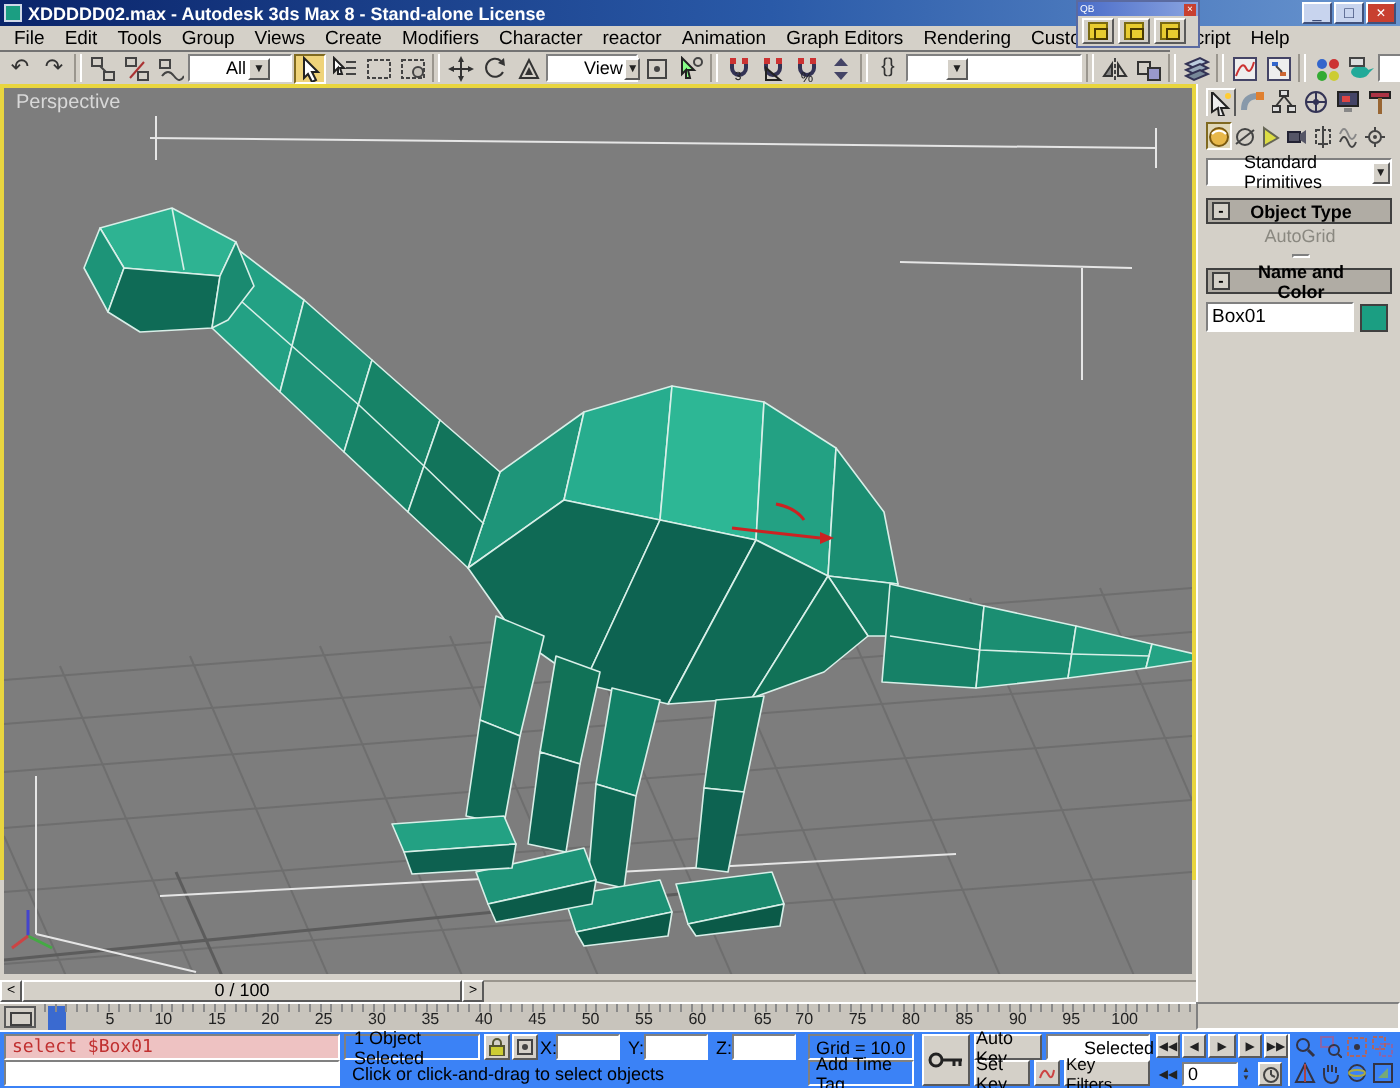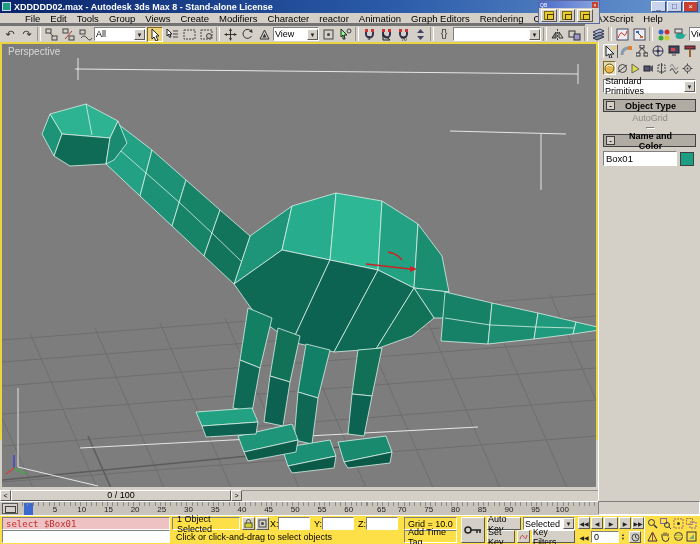--- a/index.html
+++ b/index.html
@@ -26,31 +26,31 @@
   #float-title { height:7px; background:linear-gradient(90deg,#4a6cc8,#8aa4e0); display:flex; align-items:center; justify-content:space-between; padding:0 1px; }
   #float-title span { font-size:5px; color:#fff; line-height:6px; }
   #float-close { width:6px; height:6px; background:#c84030; color:#fff; font-size:5px; line-height:5px; text-align:center; }
   #float-body { display:flex; gap:2px; padding:1px 2px; }
   .macro-btn { width:16px; height:13px; background:#d4d0c8; border:1px solid; border-color:#fff #5a5a5a #5a5a5a #fff; display:flex; align-items:center; justify-content:center; }
   .macro-glyph { width:10px; height:9px; background:#e8cc30; border:1px solid #7a6a10; position:relative; }
   .macro-glyph:after { content:""; position:absolute; left:2px; top:2px; width:5px; height:4px; border:1px solid #4a3a00; }
 
   
   #menubar { position:absolute; left:0; top:13px; width:585px; height:13px; background:#d4d0c8;
-    display:flex; align-items:center; padding-left:20px; border-bottom:3px solid #737373; }
+    display:flex; align-items:center; padding-left:2px; border-bottom:1px solid #737373; }
   .menu-item { padding:0 5px; font-size:9.5px; white-space:nowrap; }
 
   
   #toolbar { position:absolute; left:0; top:26px; width:700px; height:16px; background:#d4d0c8;
     display:flex; align-items:center; gap:1px; padding-left:2px; }
   .tbtn { width:16px; height:15px; display:flex; align-items:center; justify-content:center; flex:0 0 auto; }
   .tbtn.pressed { background:#efd37a; border:1px solid; border-color:#806a20 #fff #fff #806a20; }
   .tsep { width:4px; height:14px; border-left:1px solid #9a968e; border-right:1px solid #fff; margin:0 1px; flex:0 0 auto; }
   .tdrop { height:14px; background:#fff; border:1px solid; border-color:#808080 #fff #fff #808080;
-    display:flex; align-items:center; justify-content:space-between; font-size:9px; padding-left:1px; flex:0 0 auto; }
+    display:flex; align-items:center; font-size:9px; padding-left:18px; flex:0 0 auto; }
   .drop-arrow { width:11px; height:11px; margin-left:1px; background:#d4d0c8; border:1px solid; border-color:#fff #5a5a5a #5a5a5a #fff;
     font-size:6px; line-height:10px; text-align:center; color:#222; }
   .glyph { font-size:11px; color:#333; line-height:1; }
 
   
   #viewport-frame { position:absolute; left:0; top:42px; width:598px; height:398px; background:#e8d53f; }
   #viewport { position:absolute; left:2px; top:2px; width:594px; height:443px; background:#7d7d7d; overflow:hidden; }
   #viewport-label { position:absolute; left:6px; top:2px; font-size:10px; color:#d8d8d8; z-index:5; }
   #scene { position:absolute; left:0; top:0; }
 
@@ -88,21 +88,21 @@
   #trackbar { position:absolute; left:0; top:501px; width:598px; height:14px; background:#c8c4bc; border-top:1px solid #fff; }
   #tb-icon { position:absolute; left:2px; top:1px; width:16px; height:11px; background:#d4d0c8; border:1px solid #5a5a5a; }
   #tb-icon:after { content:""; position:absolute; left:2px; top:2px; width:9px; height:5px; border:1px solid #404040; }
   #tb-ruler { position:absolute; left:22px; top:0; right:0; bottom:0;
     background:repeating-linear-gradient(90deg,#8a8a8a 0 1px,transparent 1px 5.3px); background-size:100% 4px; background-repeat:no-repeat; }
   .tick-label { position:absolute; top:3px; transform:translateX(-50%); font-size:8px; color:#222; }
   #tb-marker { position:absolute; left:24px; top:1px; width:9px; height:12px; background:#3a6ad0; }
   #tb-right-blank { position:absolute; left:598px; top:501px; width:102px; height:14px; background:#d4d0c8; border:1px solid; border-color:#808080 #fff #fff #808080; }
 
   
-  #statusbar { position:absolute; left:0; top:515px; width:700px; height:29px; background:#fde047; border-top:1px solid #fff; }
+  #statusbar { position:absolute; left:0; top:515px; width:700px; height:29px; background:#3b82f6; border-top:1px solid #fff; }
   .sb { position:absolute; font-size:9px; display:flex; align-items:center; }
   #listener-cmd { left:2px; top:1px; width:168px; height:13px; background:#eec2c2; border:1px solid; border-color:#808080 #fff #fff #808080;
     color:#c03030; font-family:"DejaVu Sans Mono",monospace; font-size:9px; padding-left:3px; }
   #listener-input { left:2px; top:14px; width:168px; height:13px; }
   #status-cell { left:172px; top:1px; width:68px; height:13px; padding-left:4px; border:1px solid; border-color:#808080 #fff #fff #808080; }
   #prompt-cell { left:172px; top:14px; width:226px; height:13px; padding-left:4px; }
   .mini-btn { width:13px; height:13px; display:flex; align-items:center; justify-content:center; }
   #lock-btn { left:242px; top:1px; } #abs-btn { left:256px; top:1px; }
   .coord-label { top:3px; font-size:9px; }
   .coord-field { top:1px; width:32px; height:13px; background:#fff; border:1px solid; border-color:#808080 #fff #fff #808080; }

